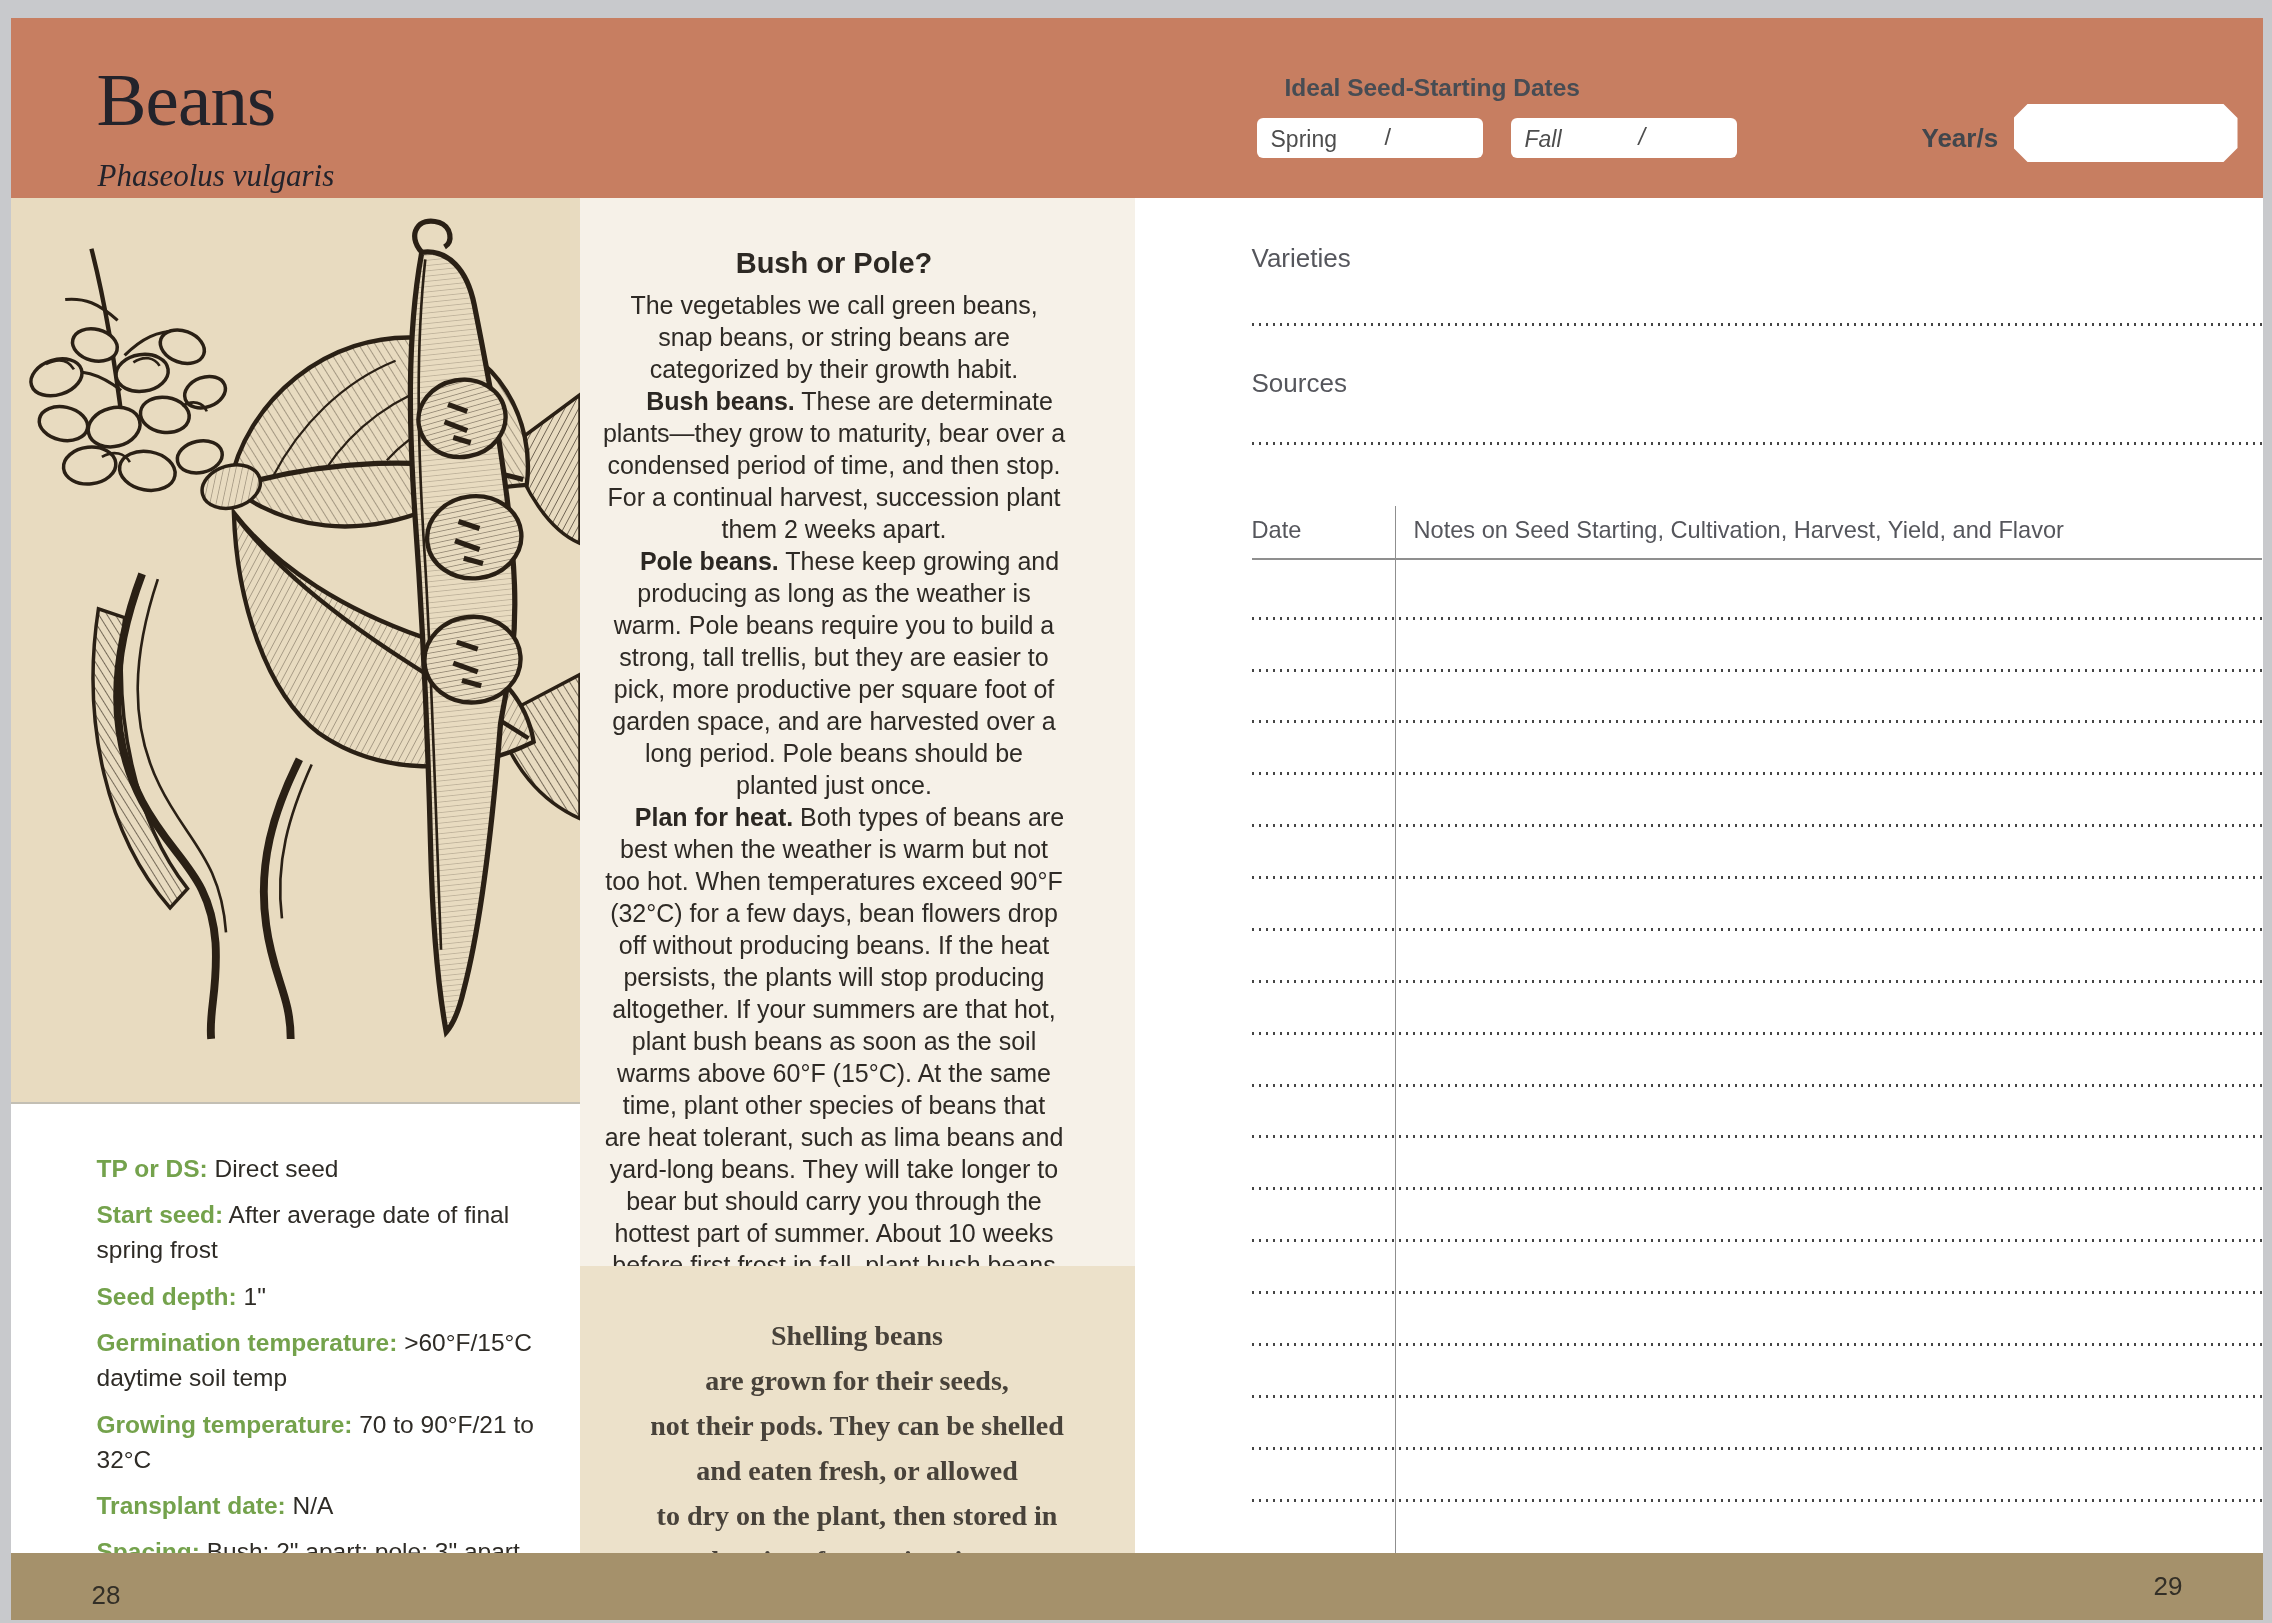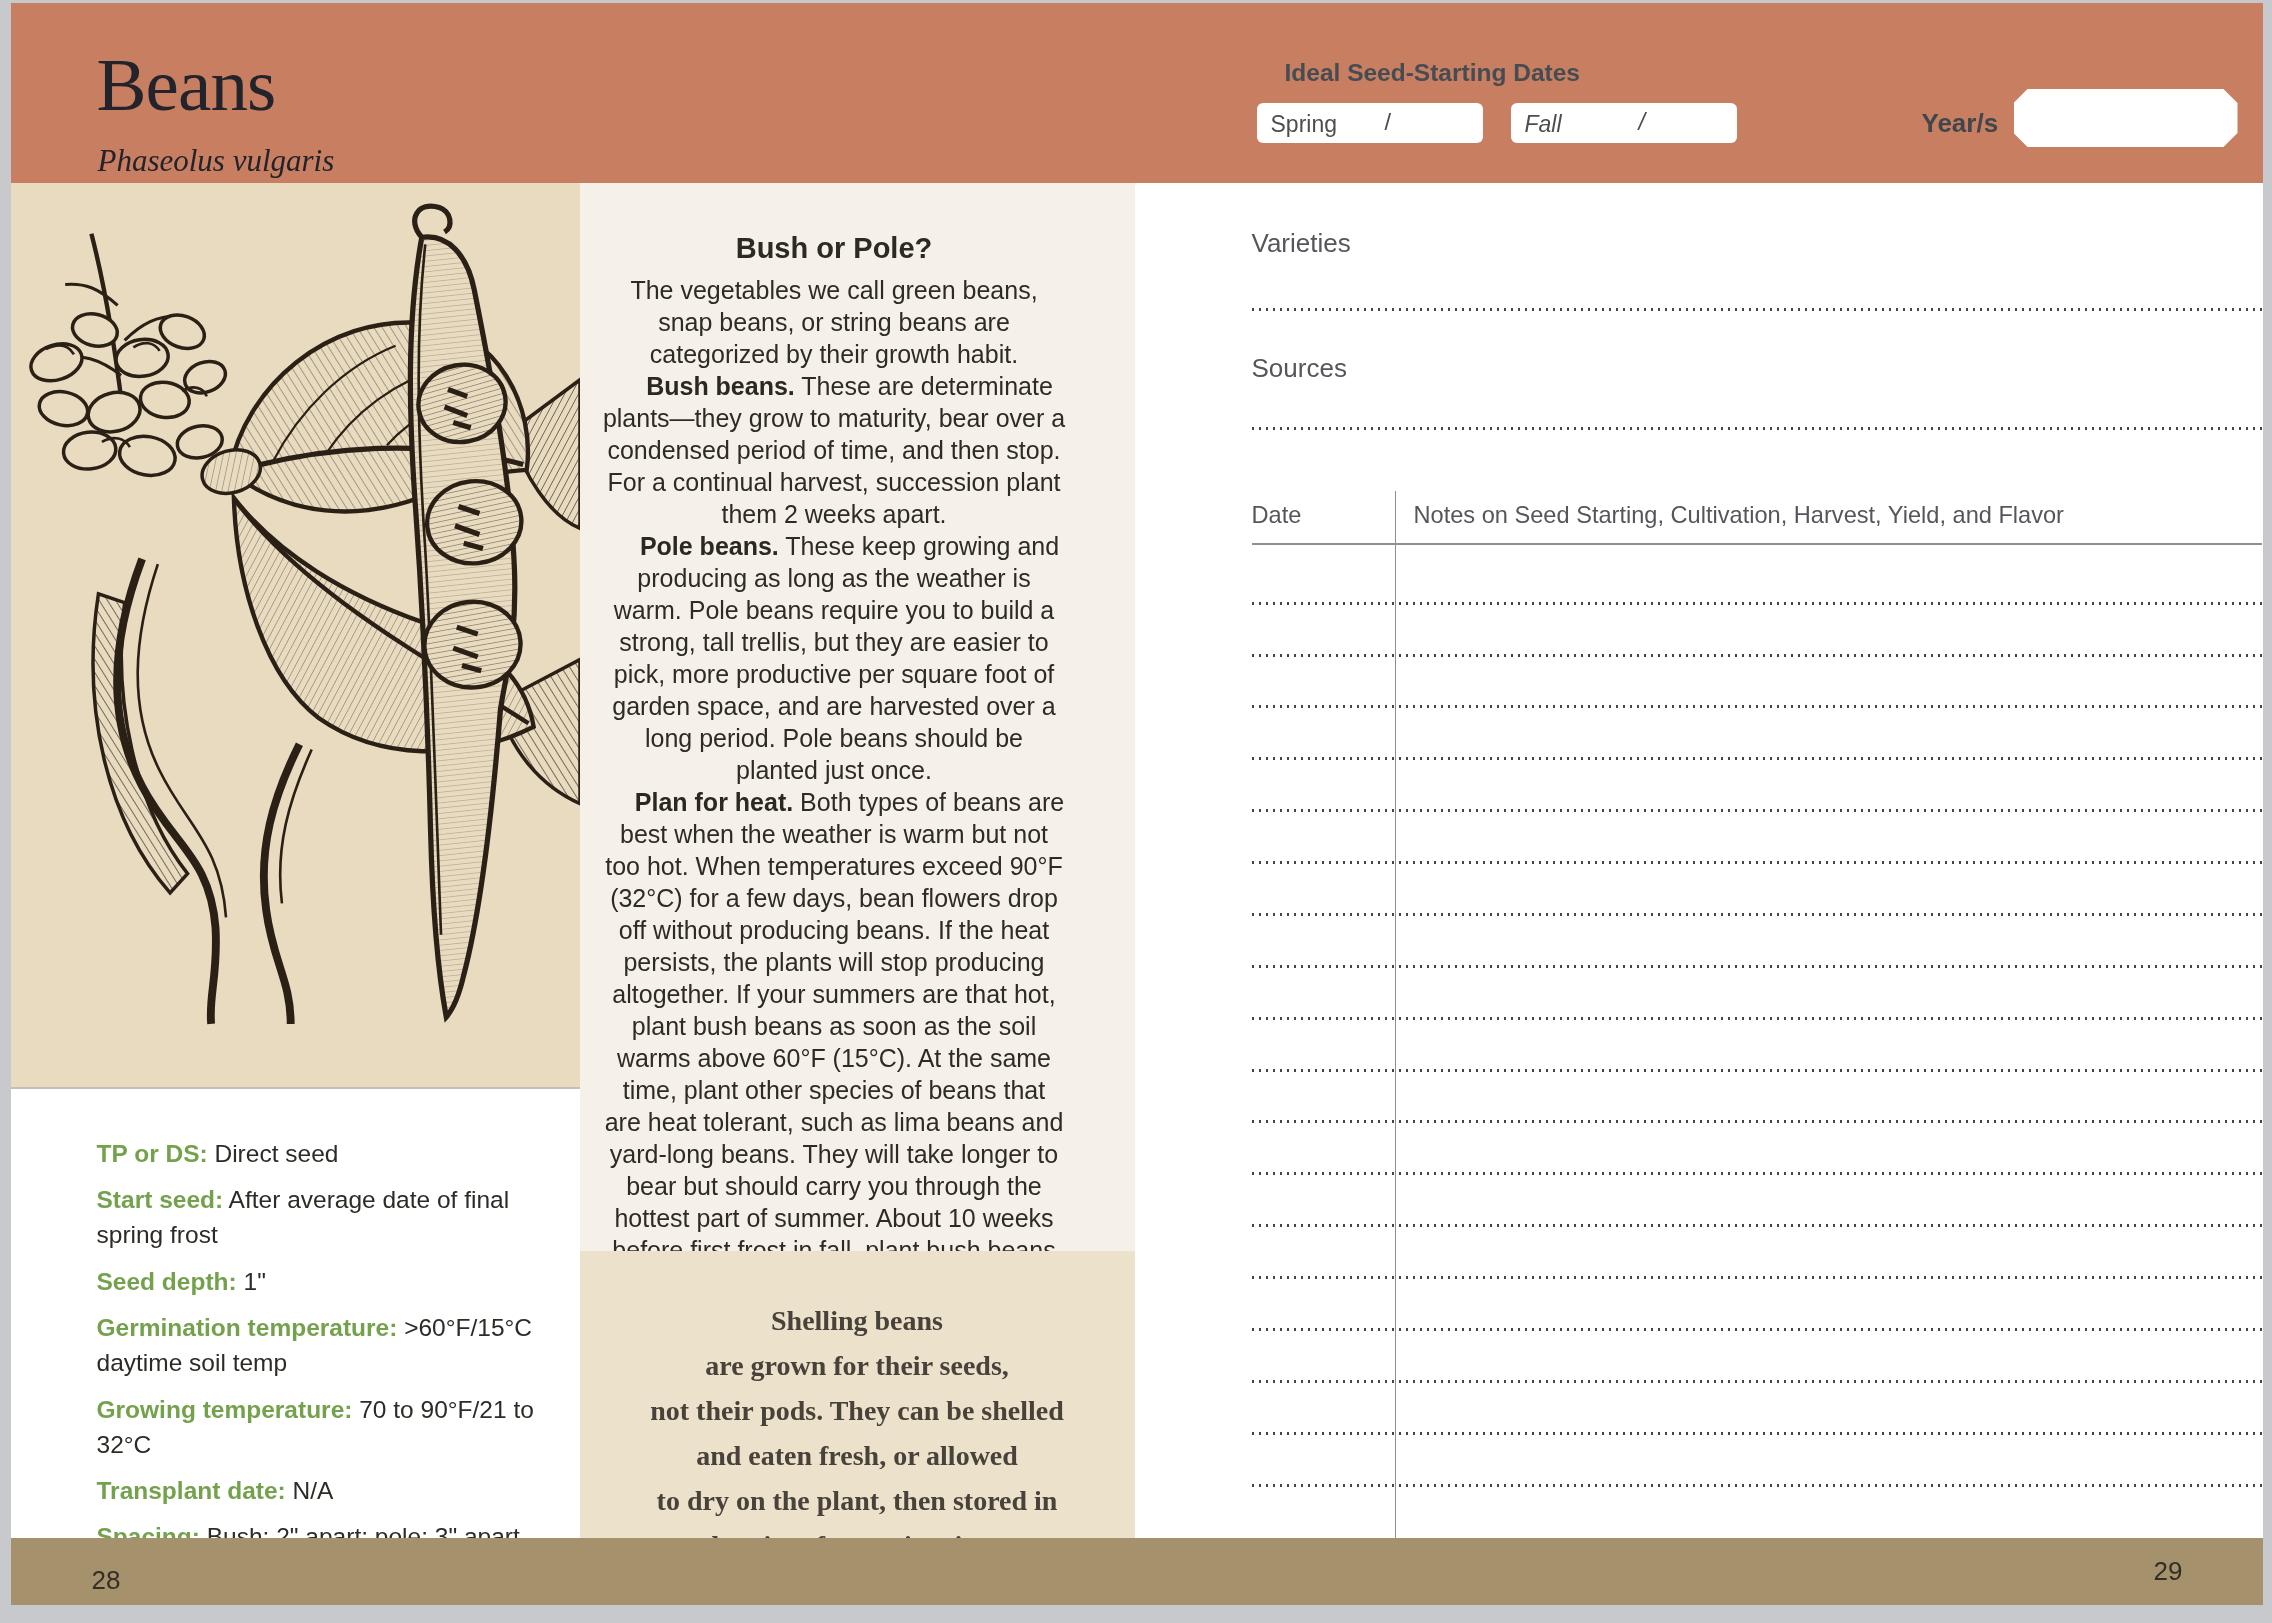--- a/index.html
+++ b/index.html
@@ -1,18 +1,18 @@
 <!DOCTYPE html>
 <html style="--c-terracotta: #c77e61; --c-plate: #e8dbc0; --c-article: #f6f1e8; --c-quote: #ece1ca; --c-green: #74a24c; --c-khaki: #a5916b; --c-ink: #2a2015;font-size:14px"><head>
 <meta charset="utf-8">
 <style>
   html,body{margin:0;padding:0;background:#c8c9cc;}
   .canvas{position:relative;width:2273px;height:1623px;background:#c8c9cc;overflow:hidden;
           font-family:"Liberation Sans",sans-serif;}
-  .page{position:absolute;left:10.5px;top:3px;width:2252px;height:1602px;background:#15803d;overflow:hidden;}
+  .page{position:absolute;left:10.5px;top:18px;width:2252px;height:1602px;background:#15803d;overflow:hidden;}
 
   
   .header-band{position:absolute;left:0;top:0;width:2252px;height:180px;background:var(--c-terracotta,#c77e61);}
   .title{position:absolute;left:86px;top:44px;font-family:"Liberation Serif",serif;font-size:75px;
          letter-spacing:-0.9px;color:#23232b;line-height:1;}
   .species{position:absolute;left:87px;top:140px;font-family:"Liberation Serif",serif;font-style:italic;
            font-size:31px;color:#23232b;}
   .dates-label{position:absolute;left:1246px;top:56px;font-size:24.5px;font-weight:bold;color:#474c53;margin-left:28px;}
   .field-box{position:absolute;top:100px;width:226px;height:40px;background:#fff;border-radius:6.1px;}
   .field-box .f-label{position:absolute;left:14px;top:7.9px;font-size:23px;color:#4d4d4d;}

